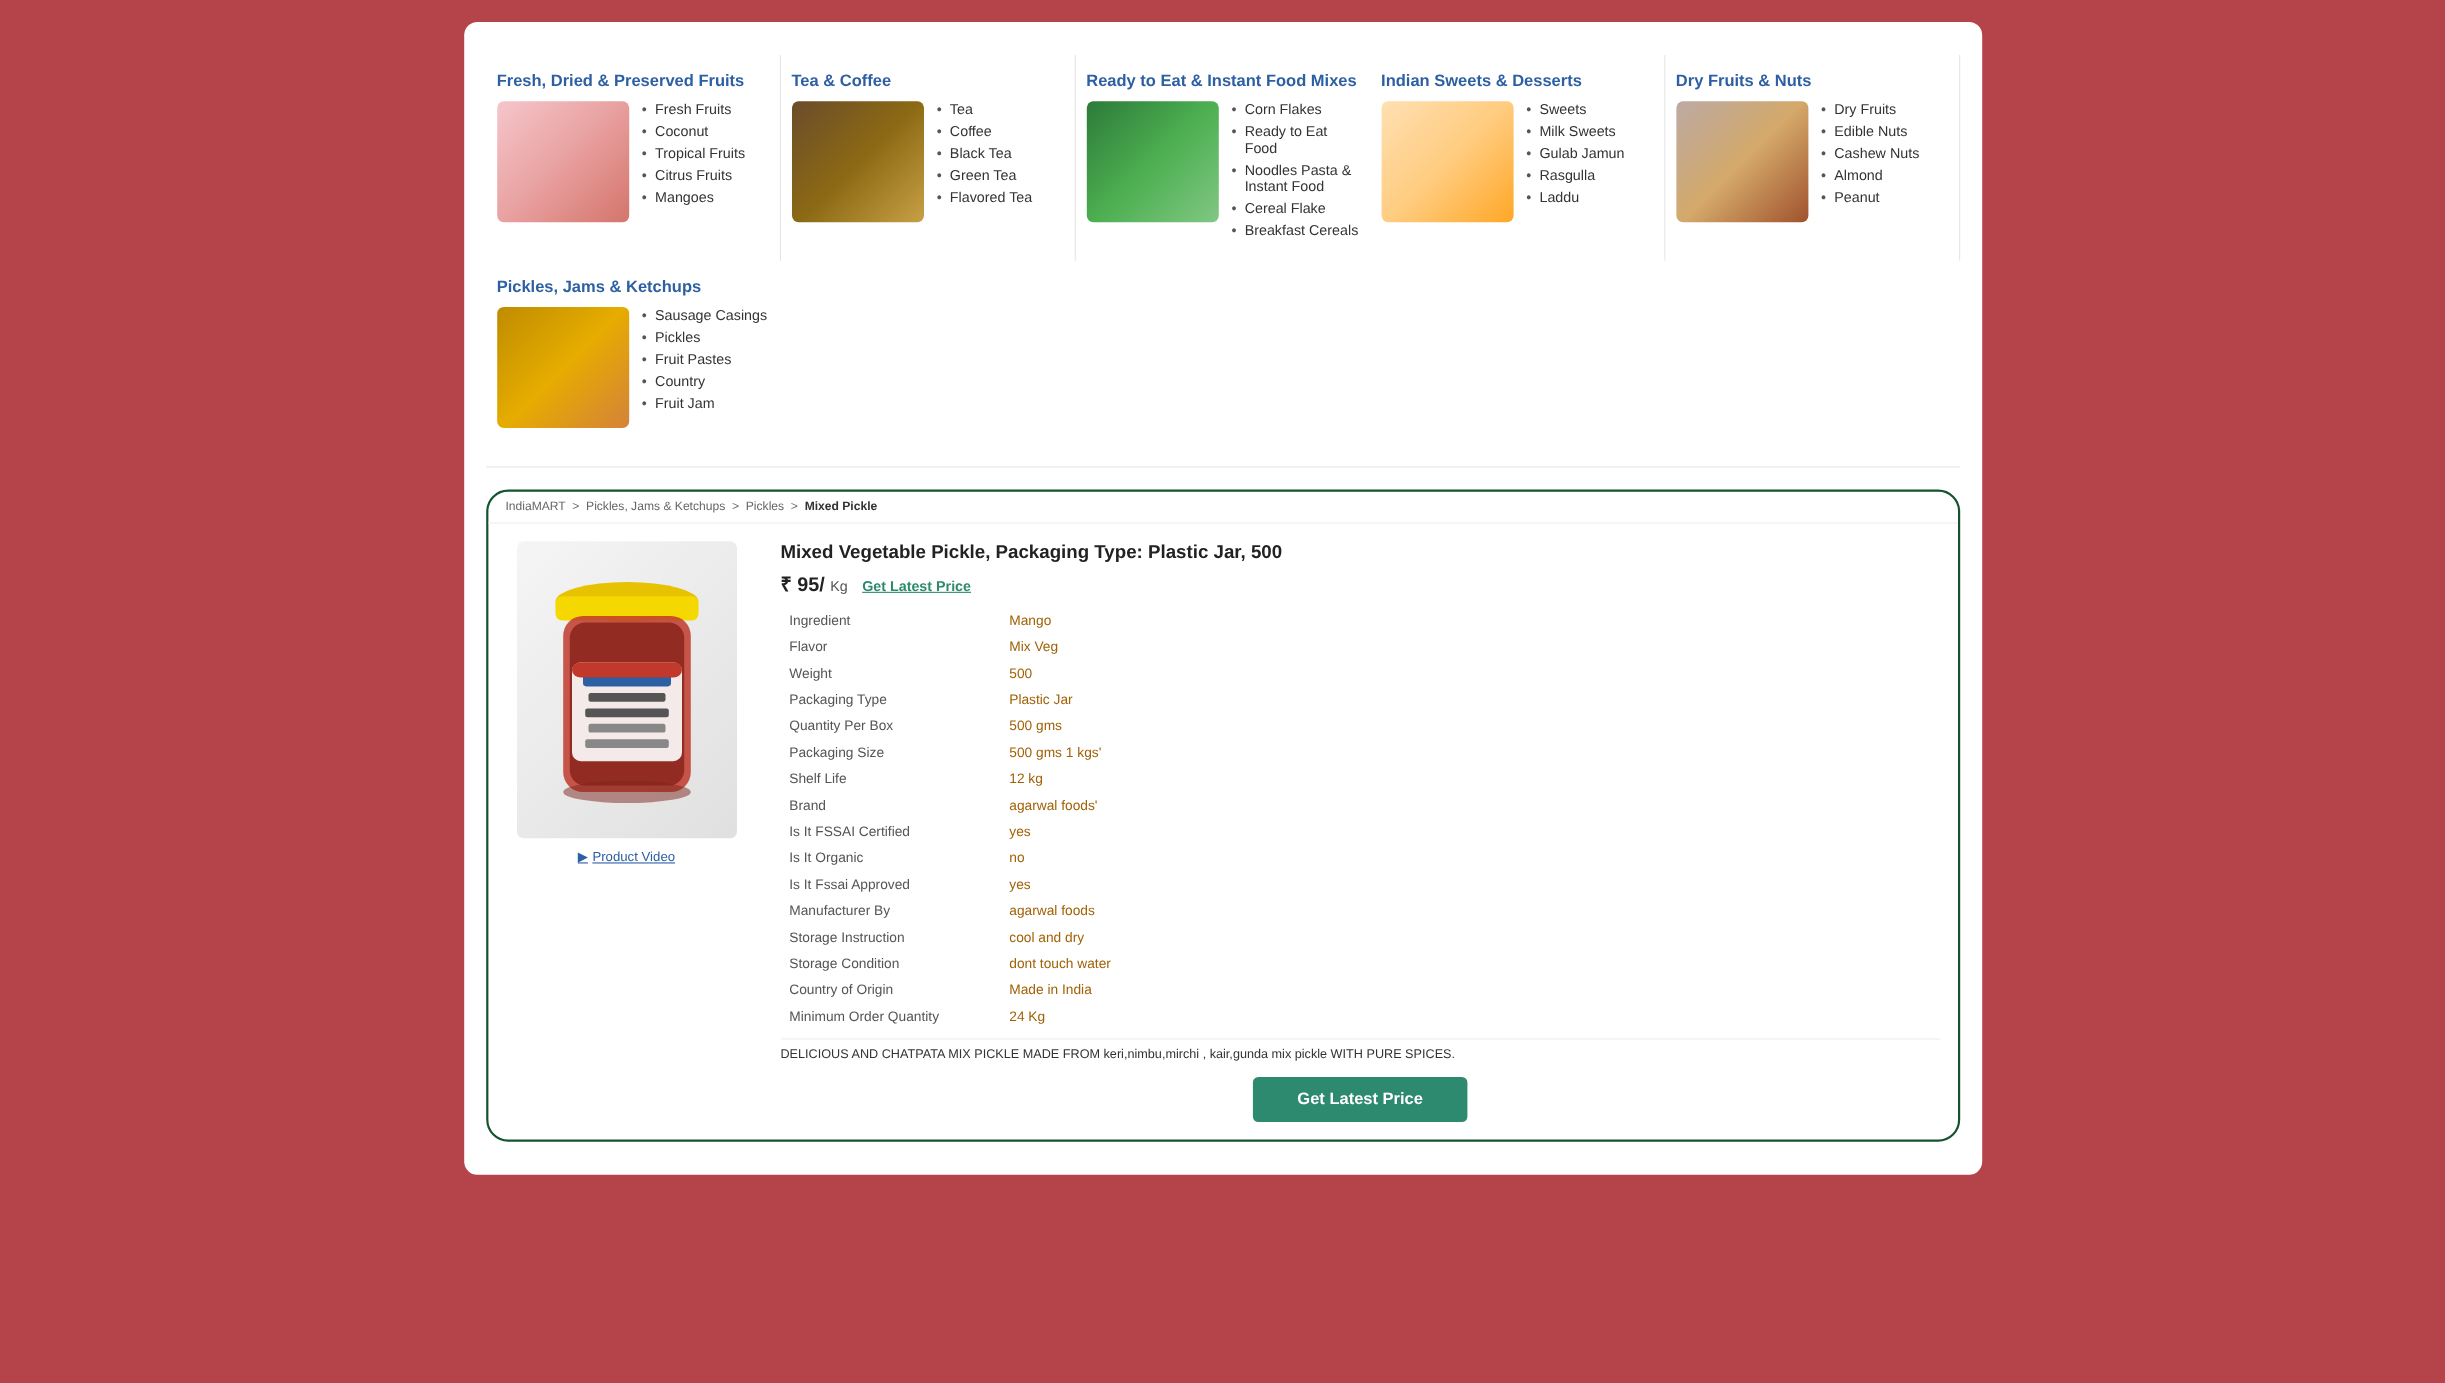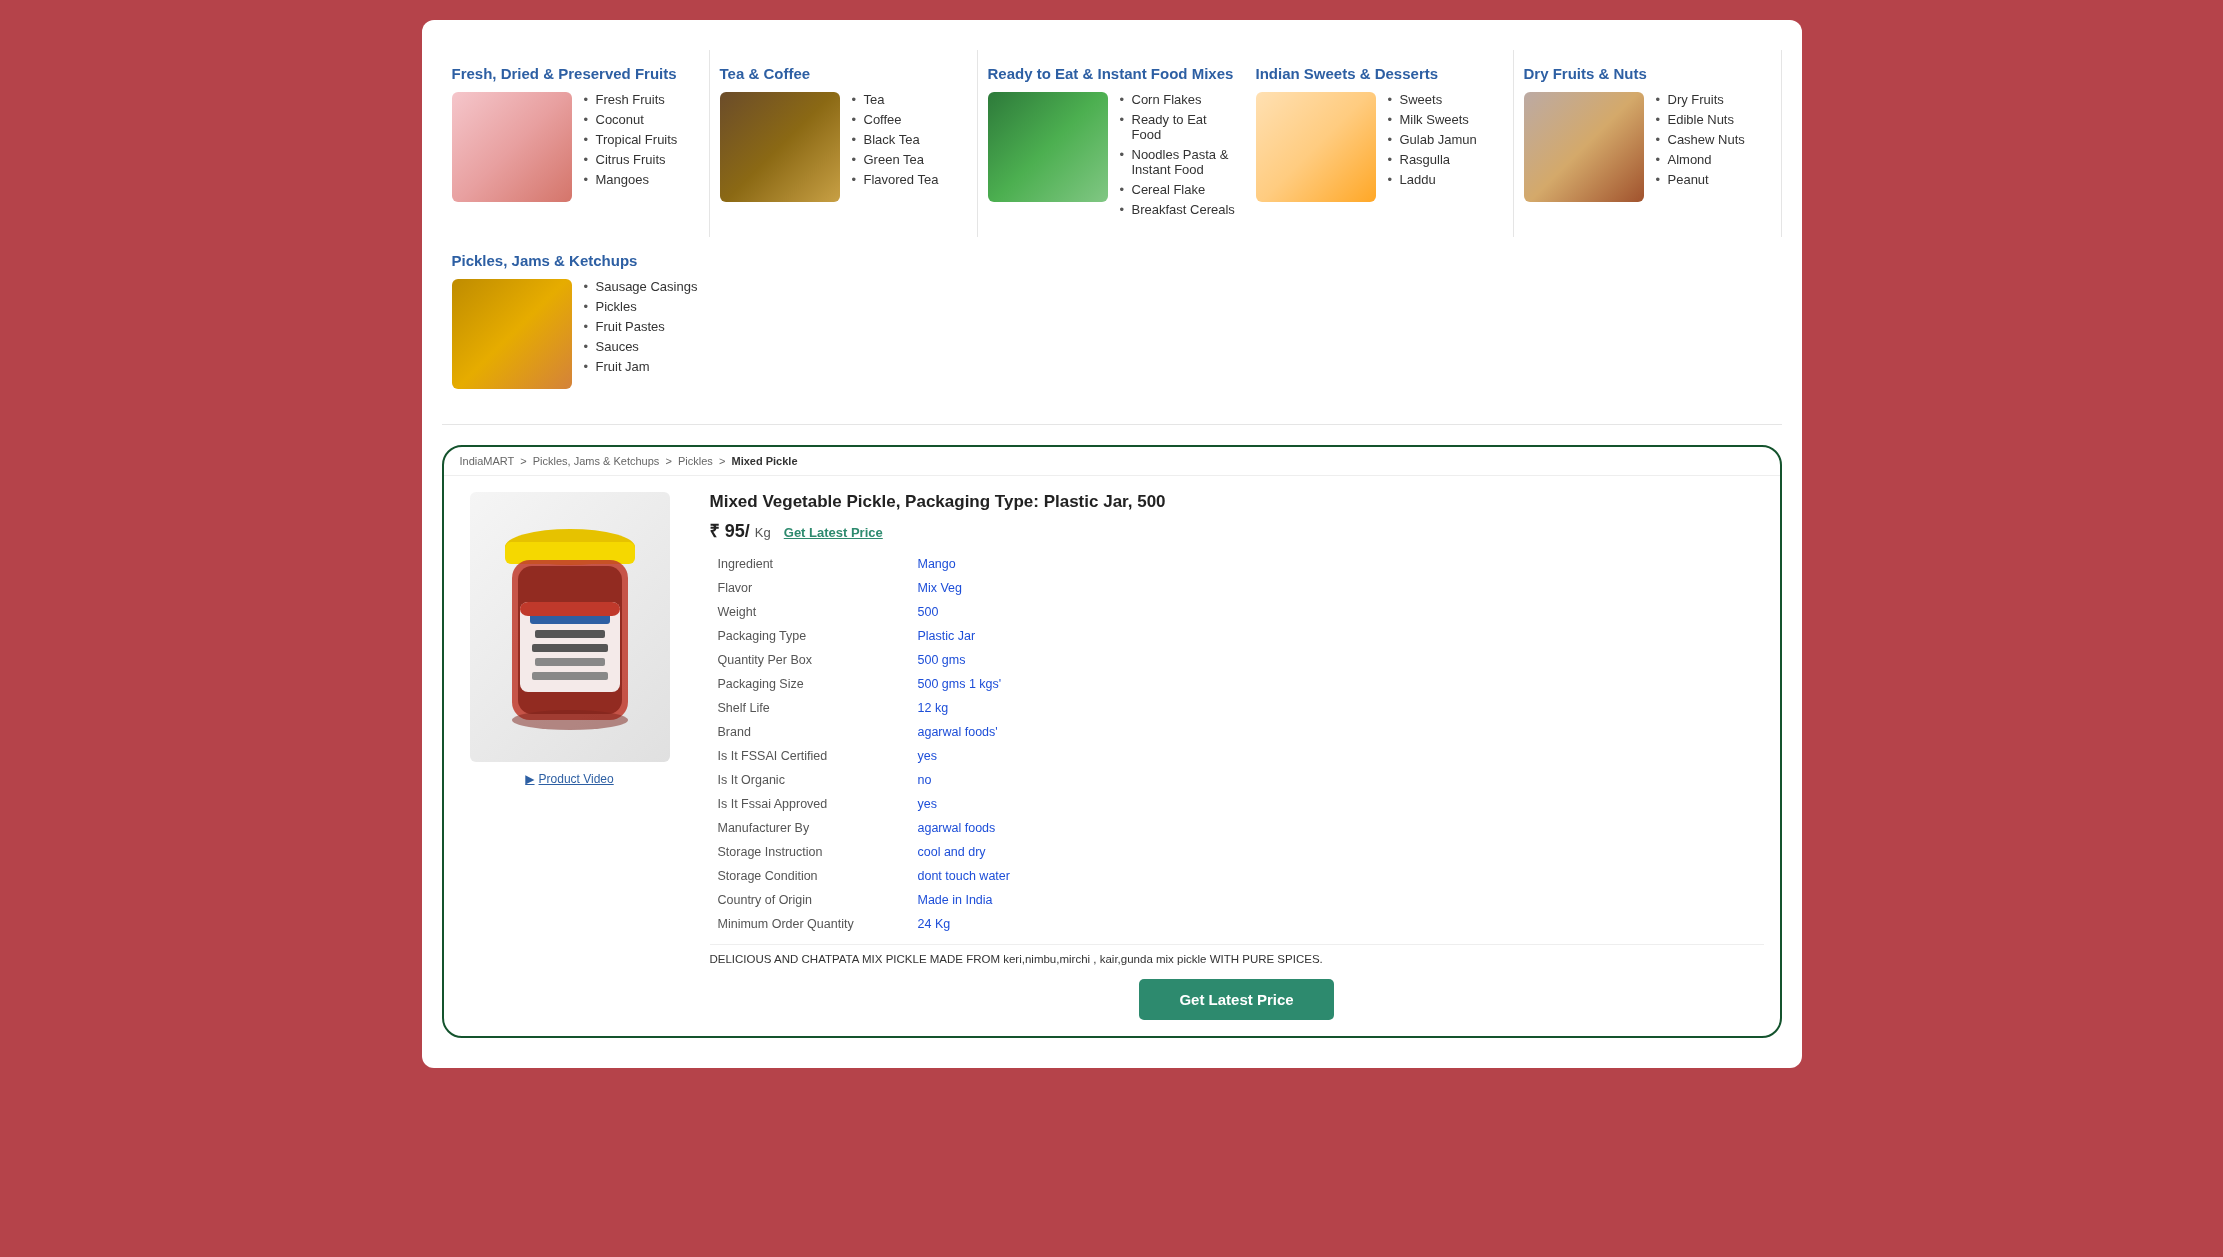--- a/index.html
+++ b/index.html
@@ -165,21 +165,21 @@
       padding: 5px 8px;
       border: none;
     }
     .product-specs-table tr td:first-child {
       color: #555;
       width: 200px;
       font-weight: normal;
       margin-left: 44px;
     }
     .product-specs-table tr td:last-child {
-      color: #1d4ed8;
+      color: #a16207;
     }
     .product-description {
       font-size: 11.5px;
       color: #333;
       margin-top: 8px;
       border-top: 1px solid #eee;
       padding-top: 8px;
     }
     .get-latest-price-btn {
       background: #2d8a6e;
@@ -289,21 +289,21 @@
         </div>
       </div>
       <div class="category-section">
         <div class="category-title">Pickles, Jams &amp; Ketchups</div>
         <div class="category-body">
           <div class="category-img img-pickle"></div>
           <ul class="category-items">
             <li>Sausage Casings</li>
             <li>Pickles</li>
             <li>Fruit Pastes</li>
-            <li>Sauces</li>
+            <li>Country</li>
             <li>Fruit Jam</li>
           </ul>
         </div>
       </div>
     </div>
 
   <div class="product-detail-wrapper">
     <div class="breadcrumb">
       <a>IndiaMART</a>
       &nbsp;&gt;&nbsp;

